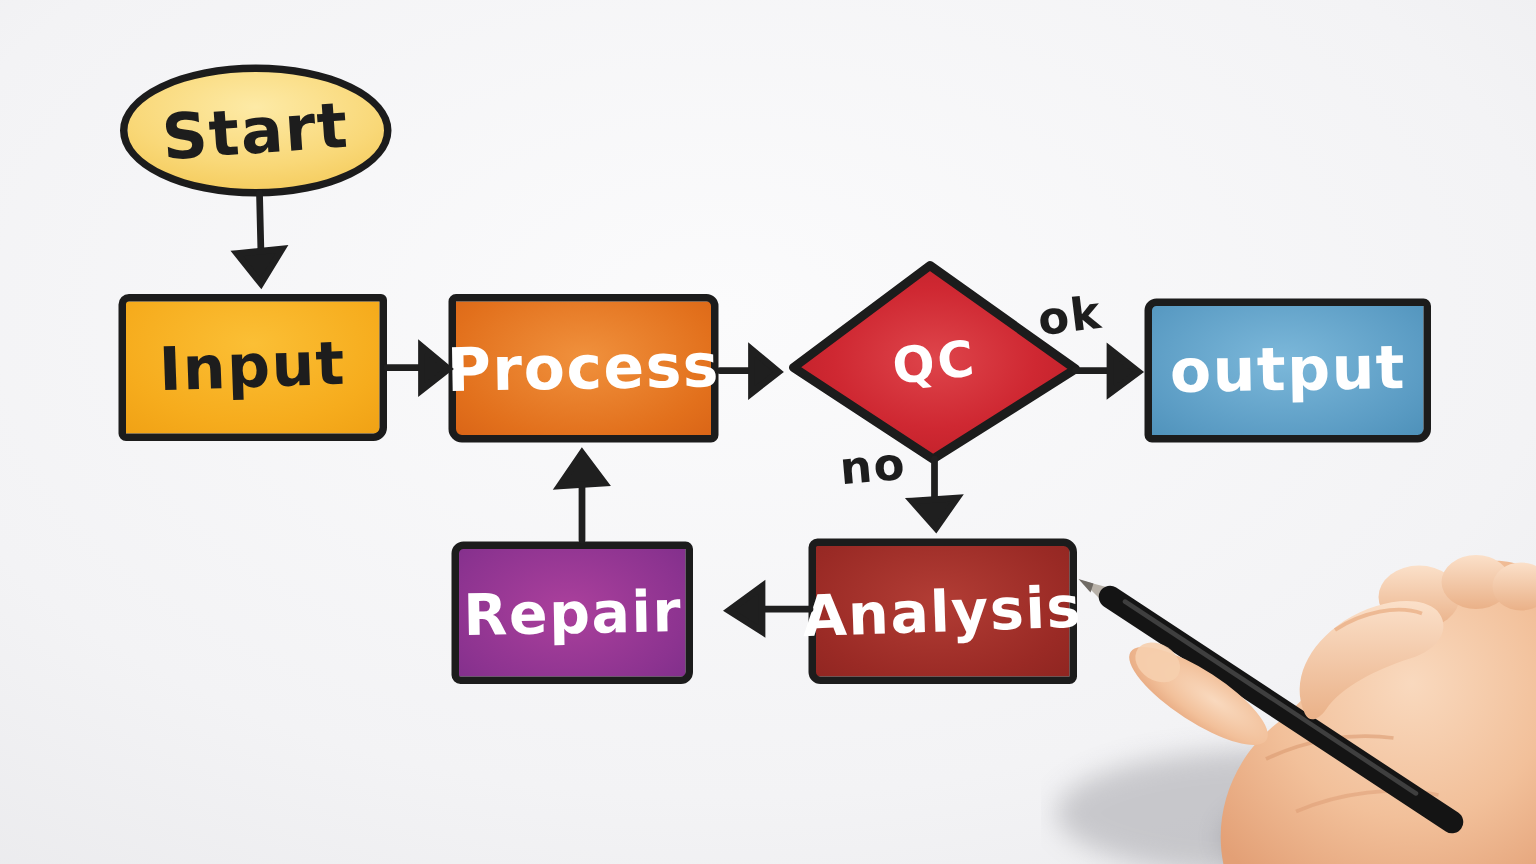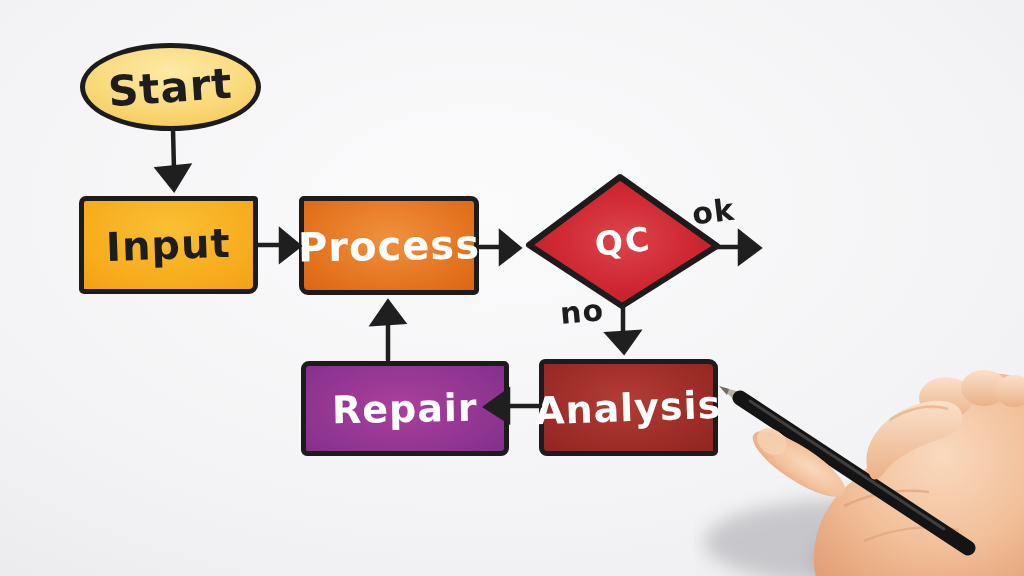--- a/index.html
+++ b/index.html
@@ -36,21 +36,21 @@
     left:763px;top:199px;width:191px;height:96px;border-radius:8px 5px 9px 5px;
     background:radial-gradient(95% 110% at 48% 42%, #7cb8da 0%, #5b9cc4 55%, #3f85ae 100%);
   }
   #node-output span{font-size:40px;color:#ffffff;transform:rotate(-1deg);}
   #node-analysis{
     left:539px;top:359px;width:179px;height:97px;border-radius:6px 9px 5px 8px;
     background:radial-gradient(95% 110% at 48% 42%, #b23d35 0%, #9a2a25 55%, #83201c 100%);
   }
   #node-analysis span{font-size:38px;color:#ffffff;transform:rotate(-2deg);}
   #node-repair{
-    left:301px;top:361px;width:208px;height:95px;border-radius:8px 5px 8px 6px;
+    left:301px;top:361px;width:161px;height:95px;border-radius:8px 5px 8px 6px;
     background:radial-gradient(95% 115% at 48% 48%, #ab409c 0%, #8c3390 55%, #6e2983 100%);
   }
   #node-repair span{font-size:38px;color:#ffffff;transform:rotate(-1deg);}
   #node-qc{
     left:525px;top:173px;width:196px;height:137px;border:none;background:transparent;
   }
   #node-qc svg{position:absolute;left:0;top:0;}
   #node-qc span{position:relative;font-size:33px;color:#ffffff;transform:rotate(-6deg);letter-spacing:2px;}
   .edge-label{
     position:absolute;font-weight:bold;color:#1d1d1d;font-size:30px;letter-spacing:1px;
@@ -118,20 +118,23 @@
           <stop offset="0%" stop-color="#de454b"></stop>
           <stop offset="55%" stop-color="#cf2832"></stop>
           <stop offset="100%" stop-color="#bb1d26"></stop>
         </radialGradient>
       </defs>
       <polygon points="95,4 192,73 97,133 4,72" fill="url(#qcGrad)" stroke="#1c1c1c" stroke-width="6" stroke-linejoin="round"></polygon>
     </svg>
     <span>QC</span>
   </div>
 
+  <div class="node" id="node-output">
+    <span>output</span>
+  </div>
 
   <div class="node" id="node-analysis">
     <span>Analysis</span>
   </div>
 
   <div class="node" id="node-repair">
     <span>Repair</span>
   </div>
 
   <span class="edge-label" id="label-ok">ok</span>

